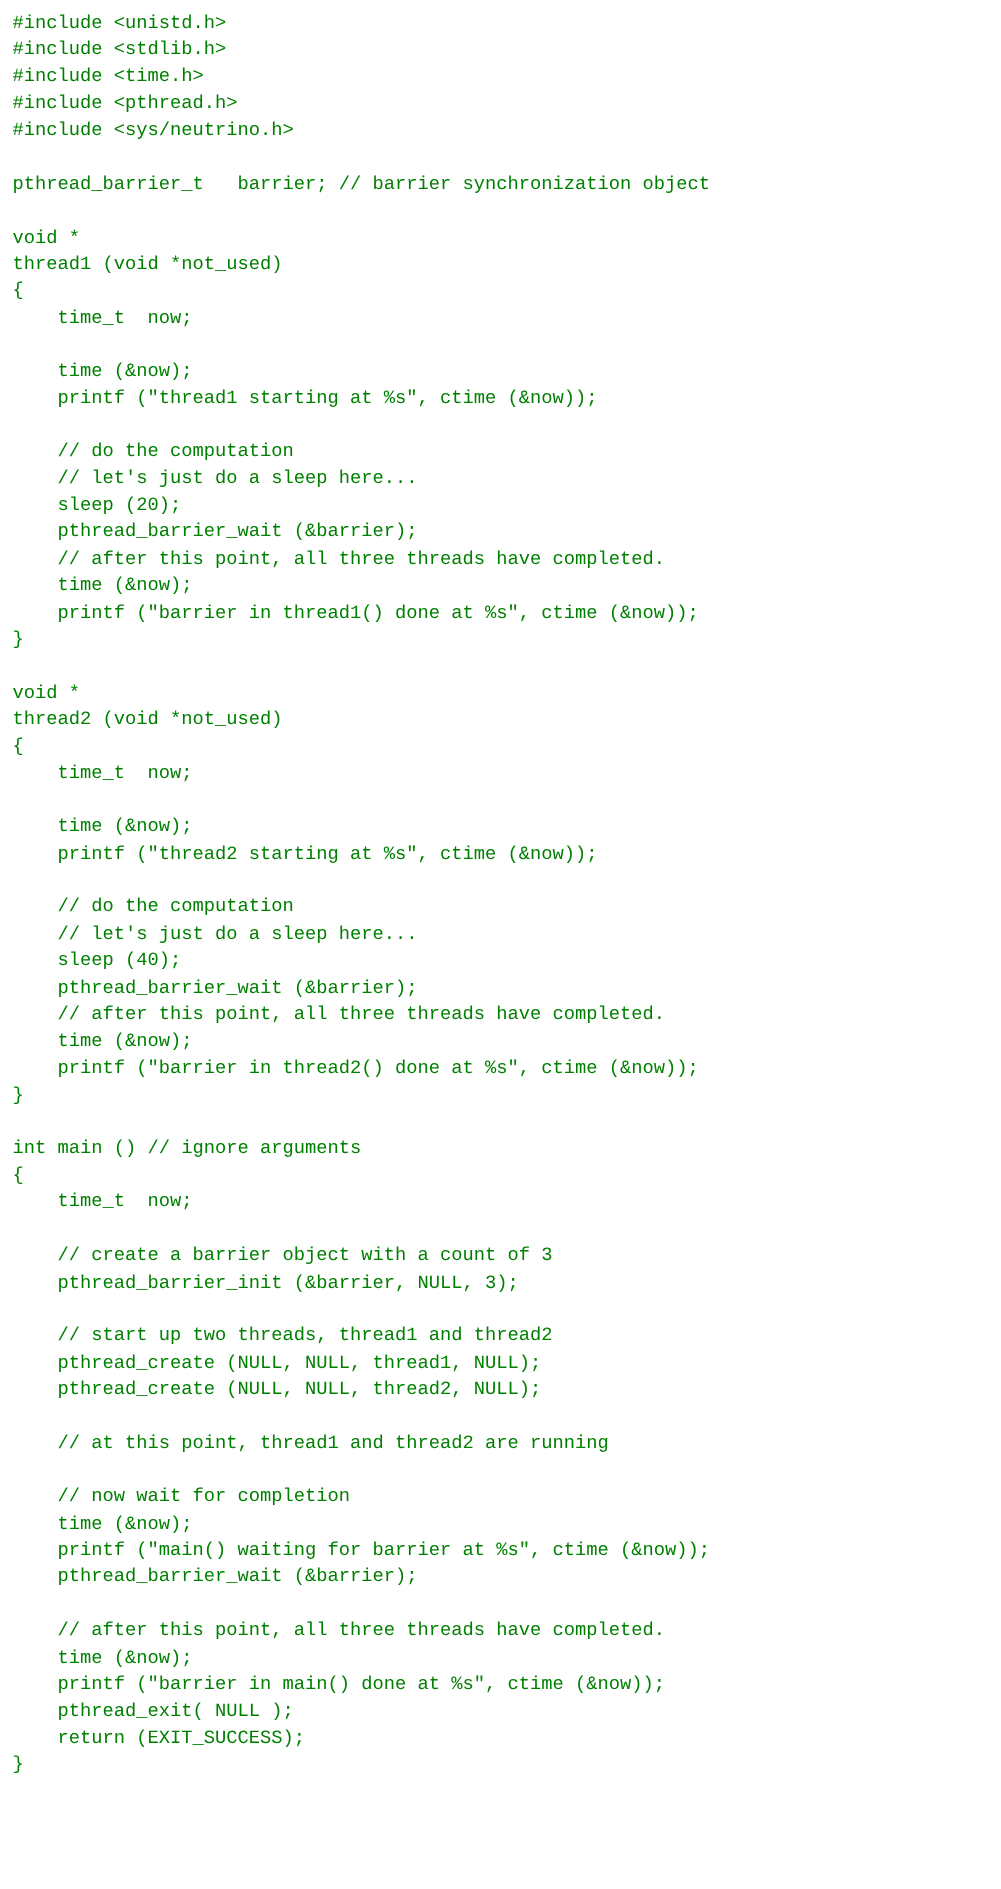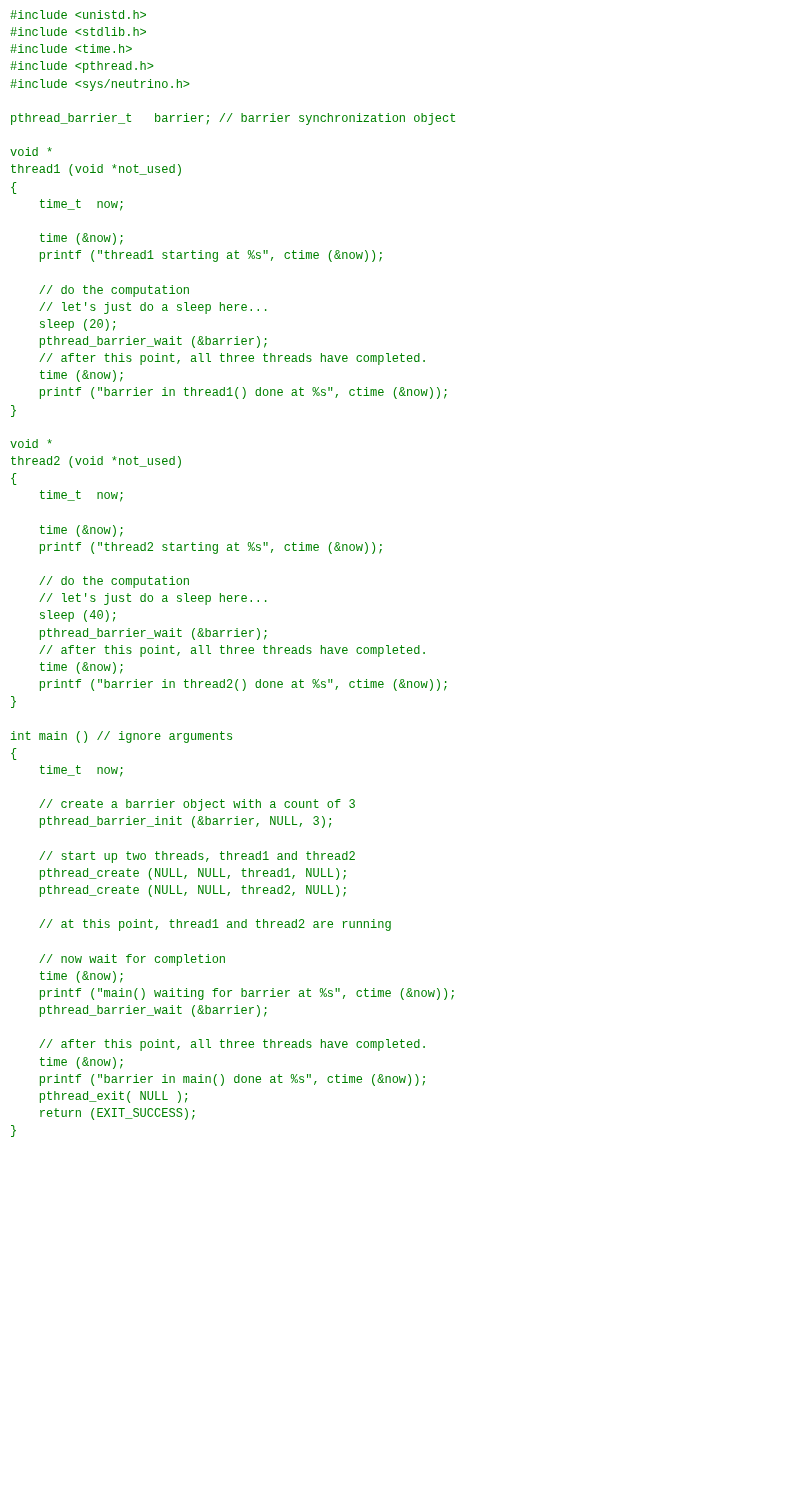--- a/index.html
+++ b/index.html
@@ -5,21 +5,21 @@
   html, body {
     margin: 0;
     padding: 0;
     background: #ffffff;
     width: 801px;
   }
   pre.code {
     margin: 0;
     padding: 8px 10px;
     font-family: "Courier New", Courier, monospace;
-    font-size: 12px;
+    font-size: 15px;
     line-height: 1.43;
     color: #008000;
     white-space: pre;
   }
 </style>
 </head>
 <body>
 
 <pre class="code">#include &lt;unistd.h&gt;
 #include &lt;stdlib.h&gt;

